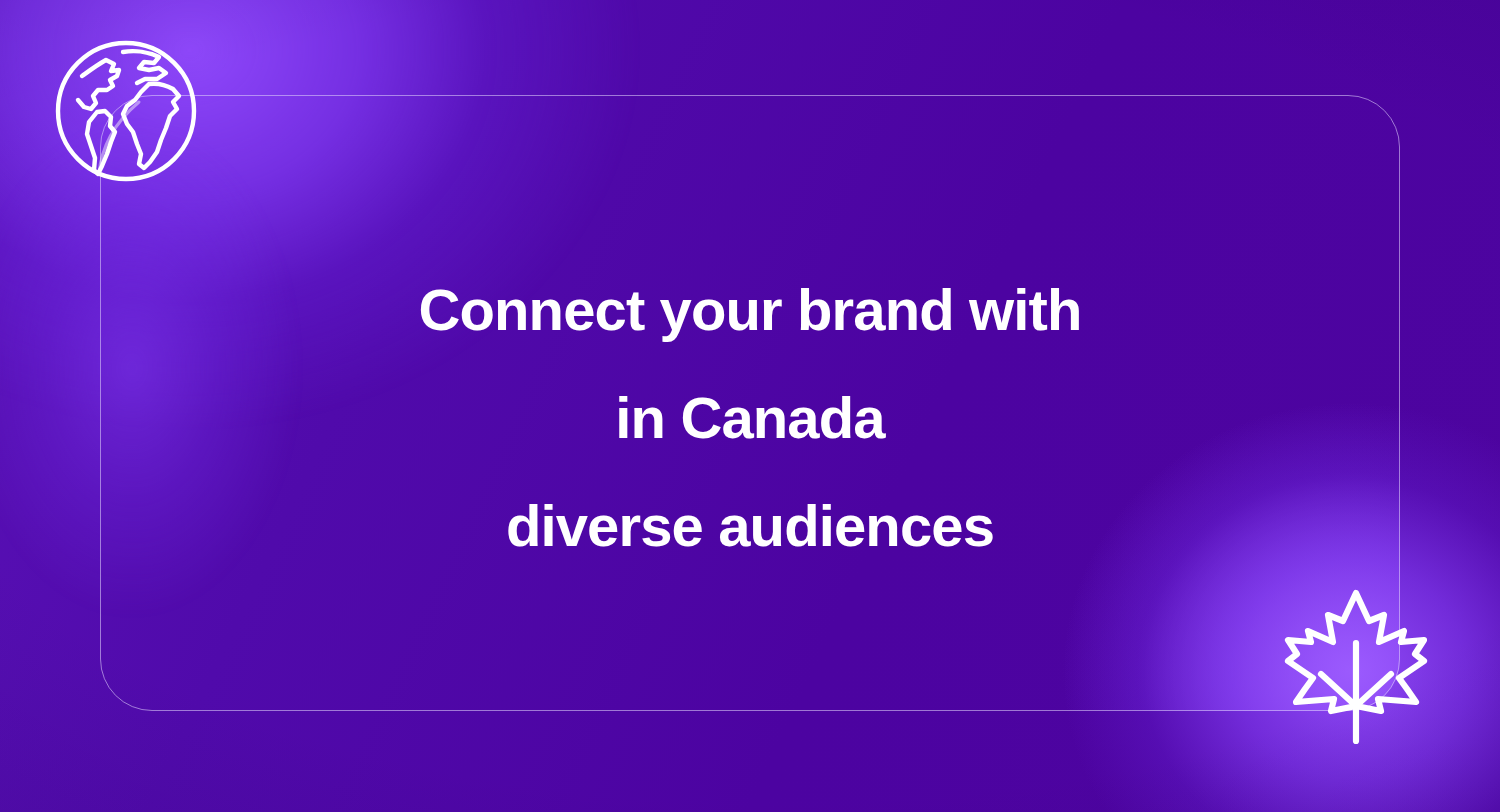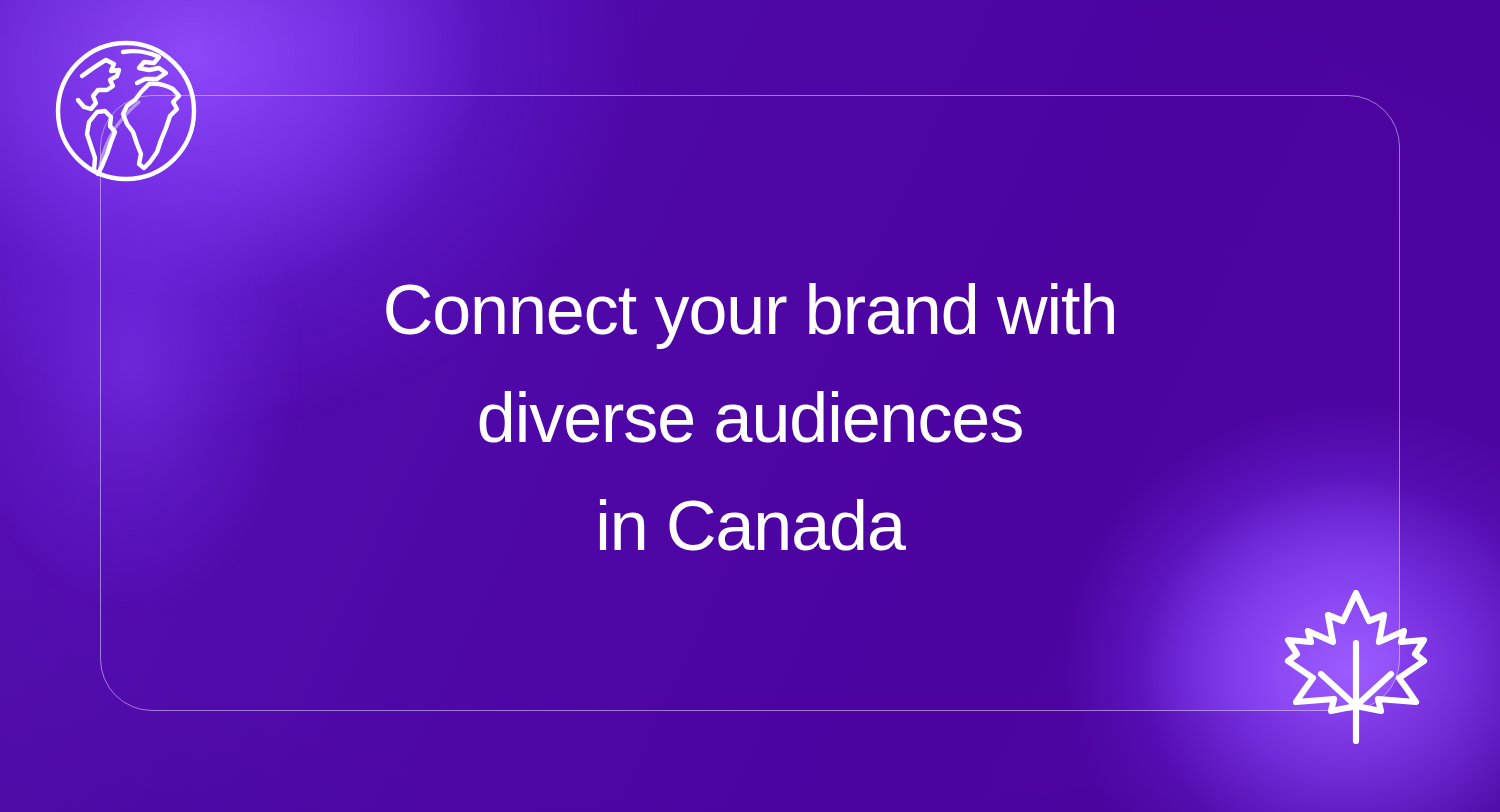--- a/index.html
+++ b/index.html
@@ -119,23 +119,23 @@
     height: 812px;
     display: flex;
     flex-direction: column;
     align-items: center;
     justify-content: center;
     padding-top: 24px;
     box-sizing: border-box;
   }
   .headline .line {
     color: #ffffff;
-    font-size: 70px;
+    font-size: 58px;
     line-height: 108px;
-    font-weight: 400;
+    font-weight: 700;
     letter-spacing: -0.015em;
     text-align: center;
     white-space: nowrap;
   }
 
   
   .icon-globe {
     position: absolute;
     left: 53px;
     top: 38px;
@@ -207,17 +207,17 @@
                  L65 57 L60 30 L75 36 Z"></path>
         <path d="M88 58 L88 156"></path>
         <path d="M88 121 L53 89"></path>
         <path d="M88 121 L123 89"></path>
       </g>
     </svg>
   </div>
 
   <div class="headline">
     <div class="line">Connect your brand with</div>
+    <div class="line">in Canada</div>
     <div class="line">diverse audiences</div>
-    <div class="line">in Canada</div>
   </div>
 
 </div>
 
 </body></html>

